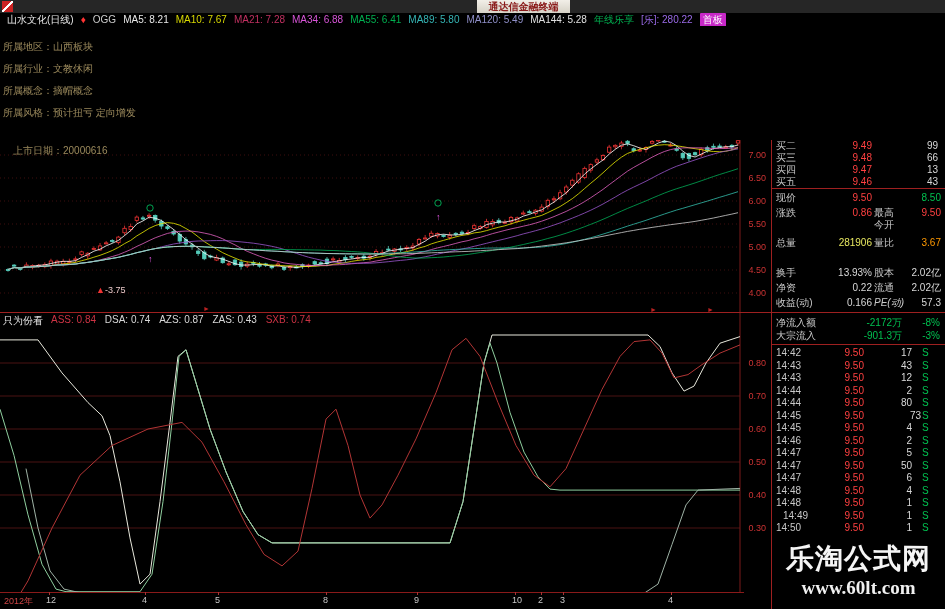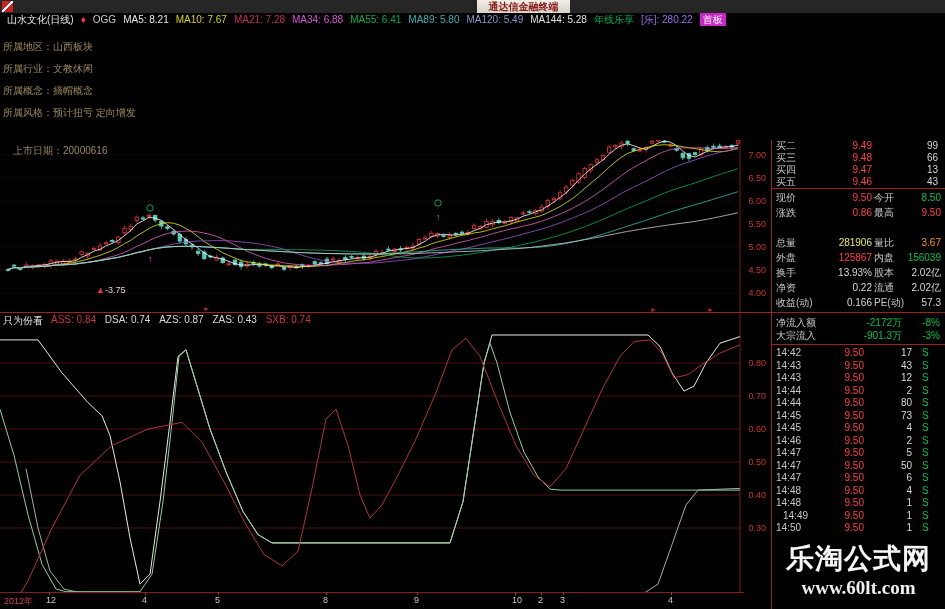--- a/index.html
+++ b/index.html
@@ -439,57 +439,51 @@
         <span class="p-abs flat ralign" style="left: 110px; width: 56px;">13</span>
       </div>
       <div class="qrow" style="top: 36px;">
         <span class="p-abs lab" style="left: 4px;">买五</span>
         <span class="p-abs up ralign" style="left: 48px; width: 52px;">9.46</span>
         <span class="p-abs flat ralign" style="left: 110px; width: 56px;">43</span>
       </div>
       <div class="srow" style="top: 50px;">
         <span class="p-abs lab" style="left: 4px;">现价</span>
         <span class="p-abs up ralign" style="left: 40px; width: 60px;">9.50</span>
-        <span class="p-abs lab" style="left: 102px;">今开</span>
+        <span class="p-abs lab" style="left: 102px; margin-top: 27px;">今开</span>
         <span class="p-abs down ralign" style="left: 118px; width: 51px;">8.50</span>
       </div>
       <div class="srow" style="top: 65px;">
         <span class="p-abs lab" style="left: 4px;">涨跌</span>
         <span class="p-abs up ralign" style="left: 40px; width: 60px;">0.86</span>
         <span class="p-abs lab" style="left: 102px;">最高</span>
         <span class="p-abs up ralign" style="left: 118px; width: 51px;">9.50</span>
       </div>
       <div class="srow" style="top: 95px;">
         <span class="p-abs lab" style="left: 4px;">总量</span>
         <span class="p-abs vol ralign" style="left: 40px; width: 60px;">281906</span>
         <span class="p-abs lab" style="left: 102px;">量比</span>
         <span class="p-abs warn ralign" style="left: 118px; width: 51px;">3.67</span>
       </div>
-      <div class="srow" style="top: 110px;">
-        <span class="p-abs lab" style="left: 4px;">外盘</span>
-        <span class="p-abs up ralign" style="left: 40px; width: 60px;">125867</span>
-        <span class="p-abs lab" style="left: 102px;">内盘</span>
-        <span class="p-abs down ralign" style="left: 118px; width: 51px;">156039</span>
-      </div>
       <div class="srow" style="top: 125px;">
         <span class="p-abs lab" style="left: 4px;">换手</span>
         <span class="p-abs flat ralign" style="left: 40px; width: 60px;">13.93%</span>
         <span class="p-abs lab" style="left: 102px;">股本</span>
         <span class="p-abs flat ralign" style="left: 118px; width: 51px;">2.02亿</span>
       </div>
       <div class="srow" style="top: 140px;">
         <span class="p-abs lab" style="left: 4px;">净资</span>
         <span class="p-abs flat ralign" style="left: 40px; width: 60px;">0.22</span>
         <span class="p-abs lab" style="left: 102px;">流通</span>
         <span class="p-abs flat ralign" style="left: 118px; width: 51px;">2.02亿</span>
       </div>
       <div class="srow" style="top: 155px;">
         <span class="p-abs lab" style="left: 4px;">收益(动)</span>
         <span class="p-abs flat ralign" style="left: 40px; width: 60px;">0.166</span>
-        <span class="p-abs lab" style="left: 102px;">PE(动)</span>
+        <span class="p-abs lab" style="left: 102px; font-style: italic;">PE(动)</span>
         <span class="p-abs flat ralign" style="left: 118px; width: 51px;">57.3</span>
       </div>
       <div class="frow" style="top: 177px;">
         <span class="p-abs lab" style="left: 4px;">净流入额</span>
         <span class="p-abs down ralign" style="left: 58px; width: 72px;">-2172万</span>
         <span class="p-abs down ralign" style="left: 132px; width: 36px;">-8%</span>
       </div>
       <div class="frow" style="top: 190px;">
         <span class="p-abs lab" style="left: 4px;">大宗流入</span>
         <span class="p-abs down ralign" style="left: 58px; width: 72px;">-901.3万</span>
@@ -521,21 +515,21 @@
       </div>
       <div class="trow" style="top: 257px;">
         <span class="p-abs lab" style="left: 4px;">14:44</span>
         <span class="p-abs up ralign" style="left: 44px; width: 48px;">9.50</span>
         <span class="p-abs flat ralign" style="left: 100px; width: 40px;">80</span>
         <span class="p-abs down" style="left: 150px;">S</span>
       </div>
       <div class="trow" style="top: 269.5px;">
         <span class="p-abs lab" style="left: 4px;">14:45</span>
         <span class="p-abs up ralign" style="left: 44px; width: 48px;">9.50</span>
-        <span class="p-abs flat ralign" style="left: 100px; width: 40px;">73</span>
+        <span class="p-abs flat ralign" style="left: 109px; width: 40px;">73</span>
         <span class="p-abs down" style="left: 150px;">S</span>
       </div>
       <div class="trow" style="top: 282px;">
         <span class="p-abs lab" style="left: 4px;">14:45</span>
         <span class="p-abs up ralign" style="left: 44px; width: 48px;">9.50</span>
         <span class="p-abs flat ralign" style="left: 100px; width: 40px;">4</span>
         <span class="p-abs down" style="left: 150px;">S</span>
       </div>
       <div class="trow" style="top: 294.5px;">
         <span class="p-abs lab" style="left: 4px;">14:46</span>

